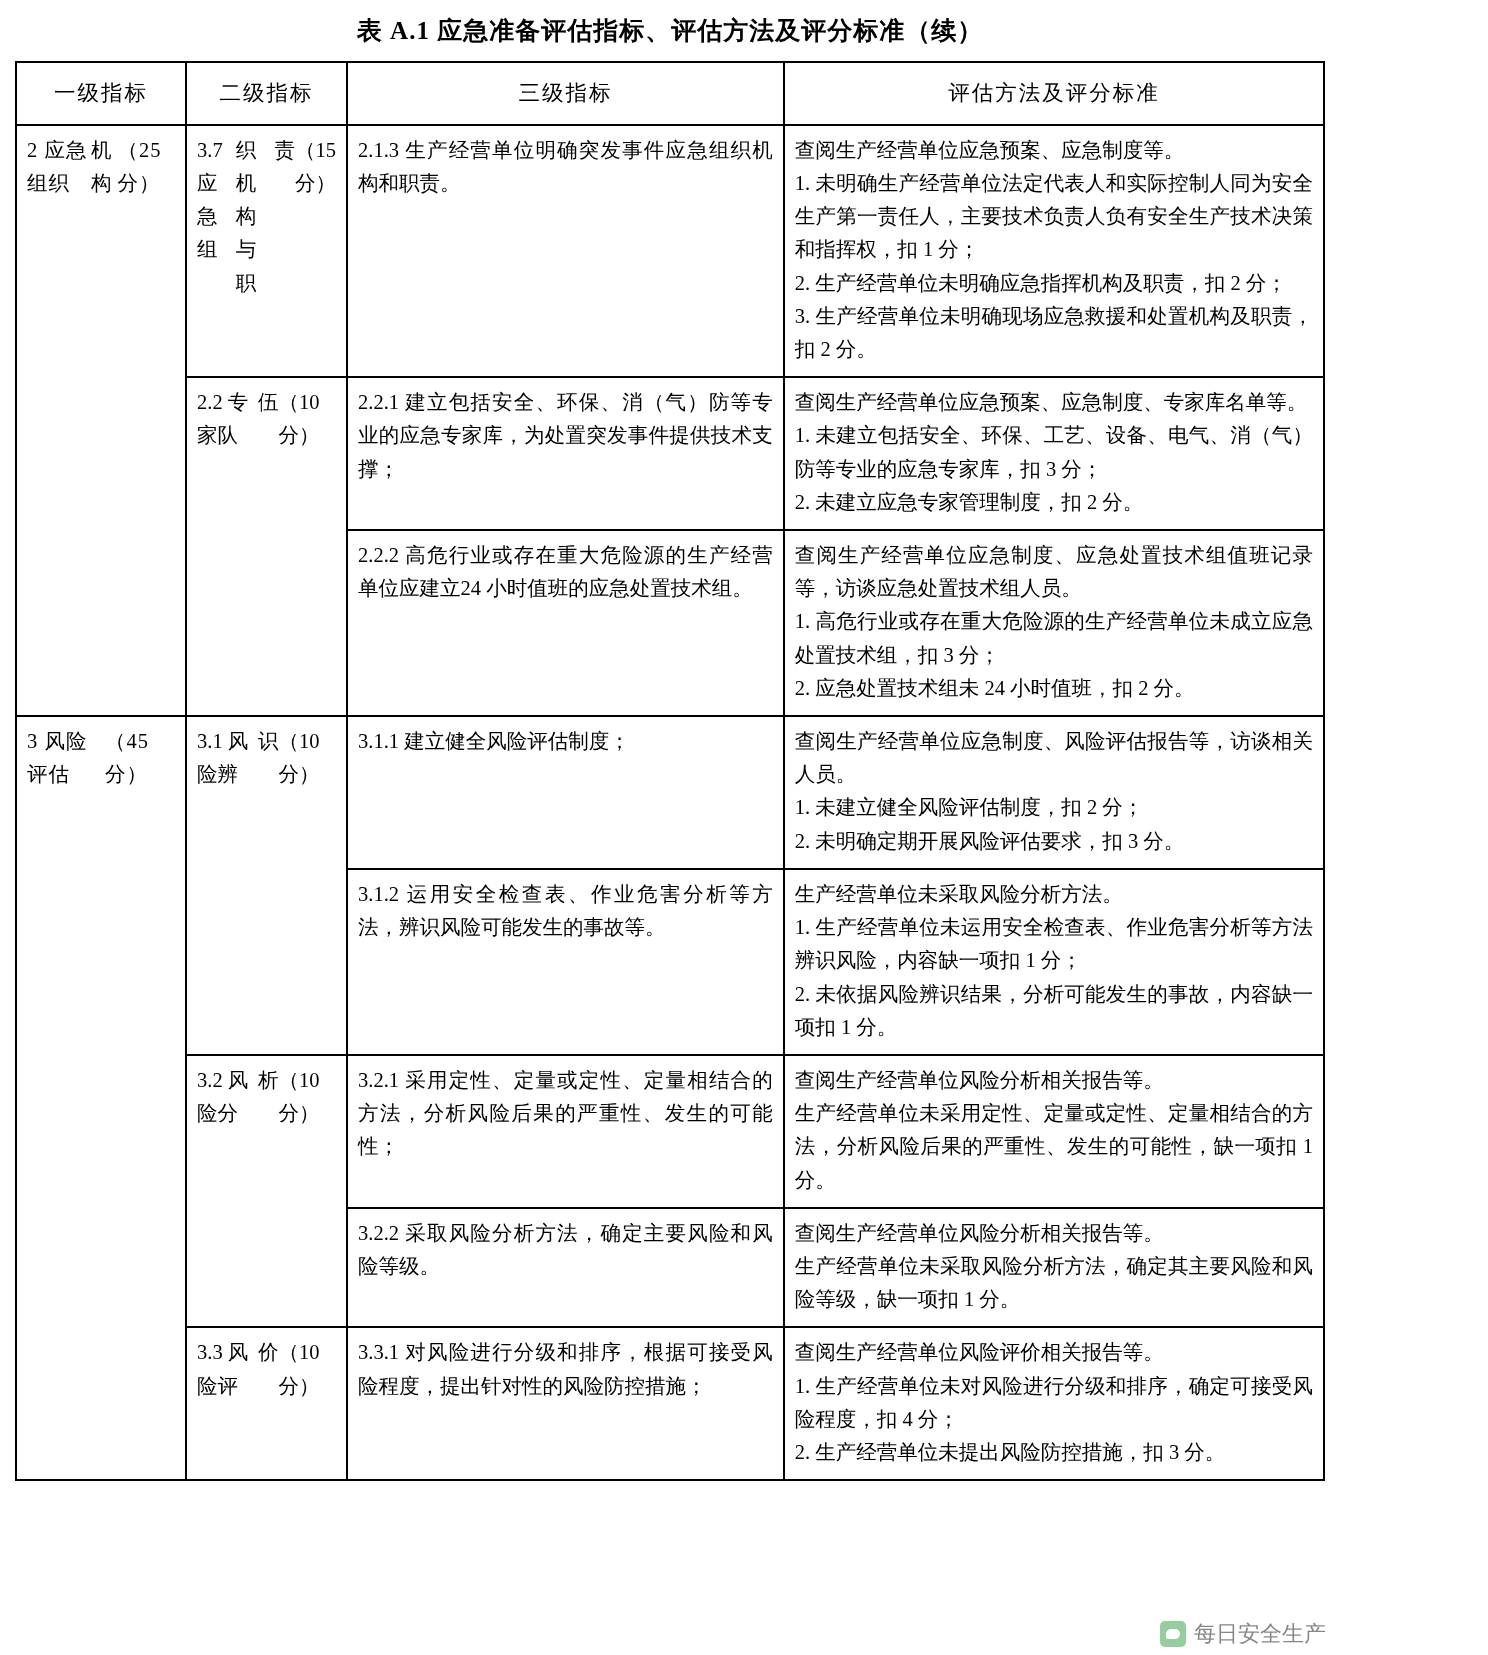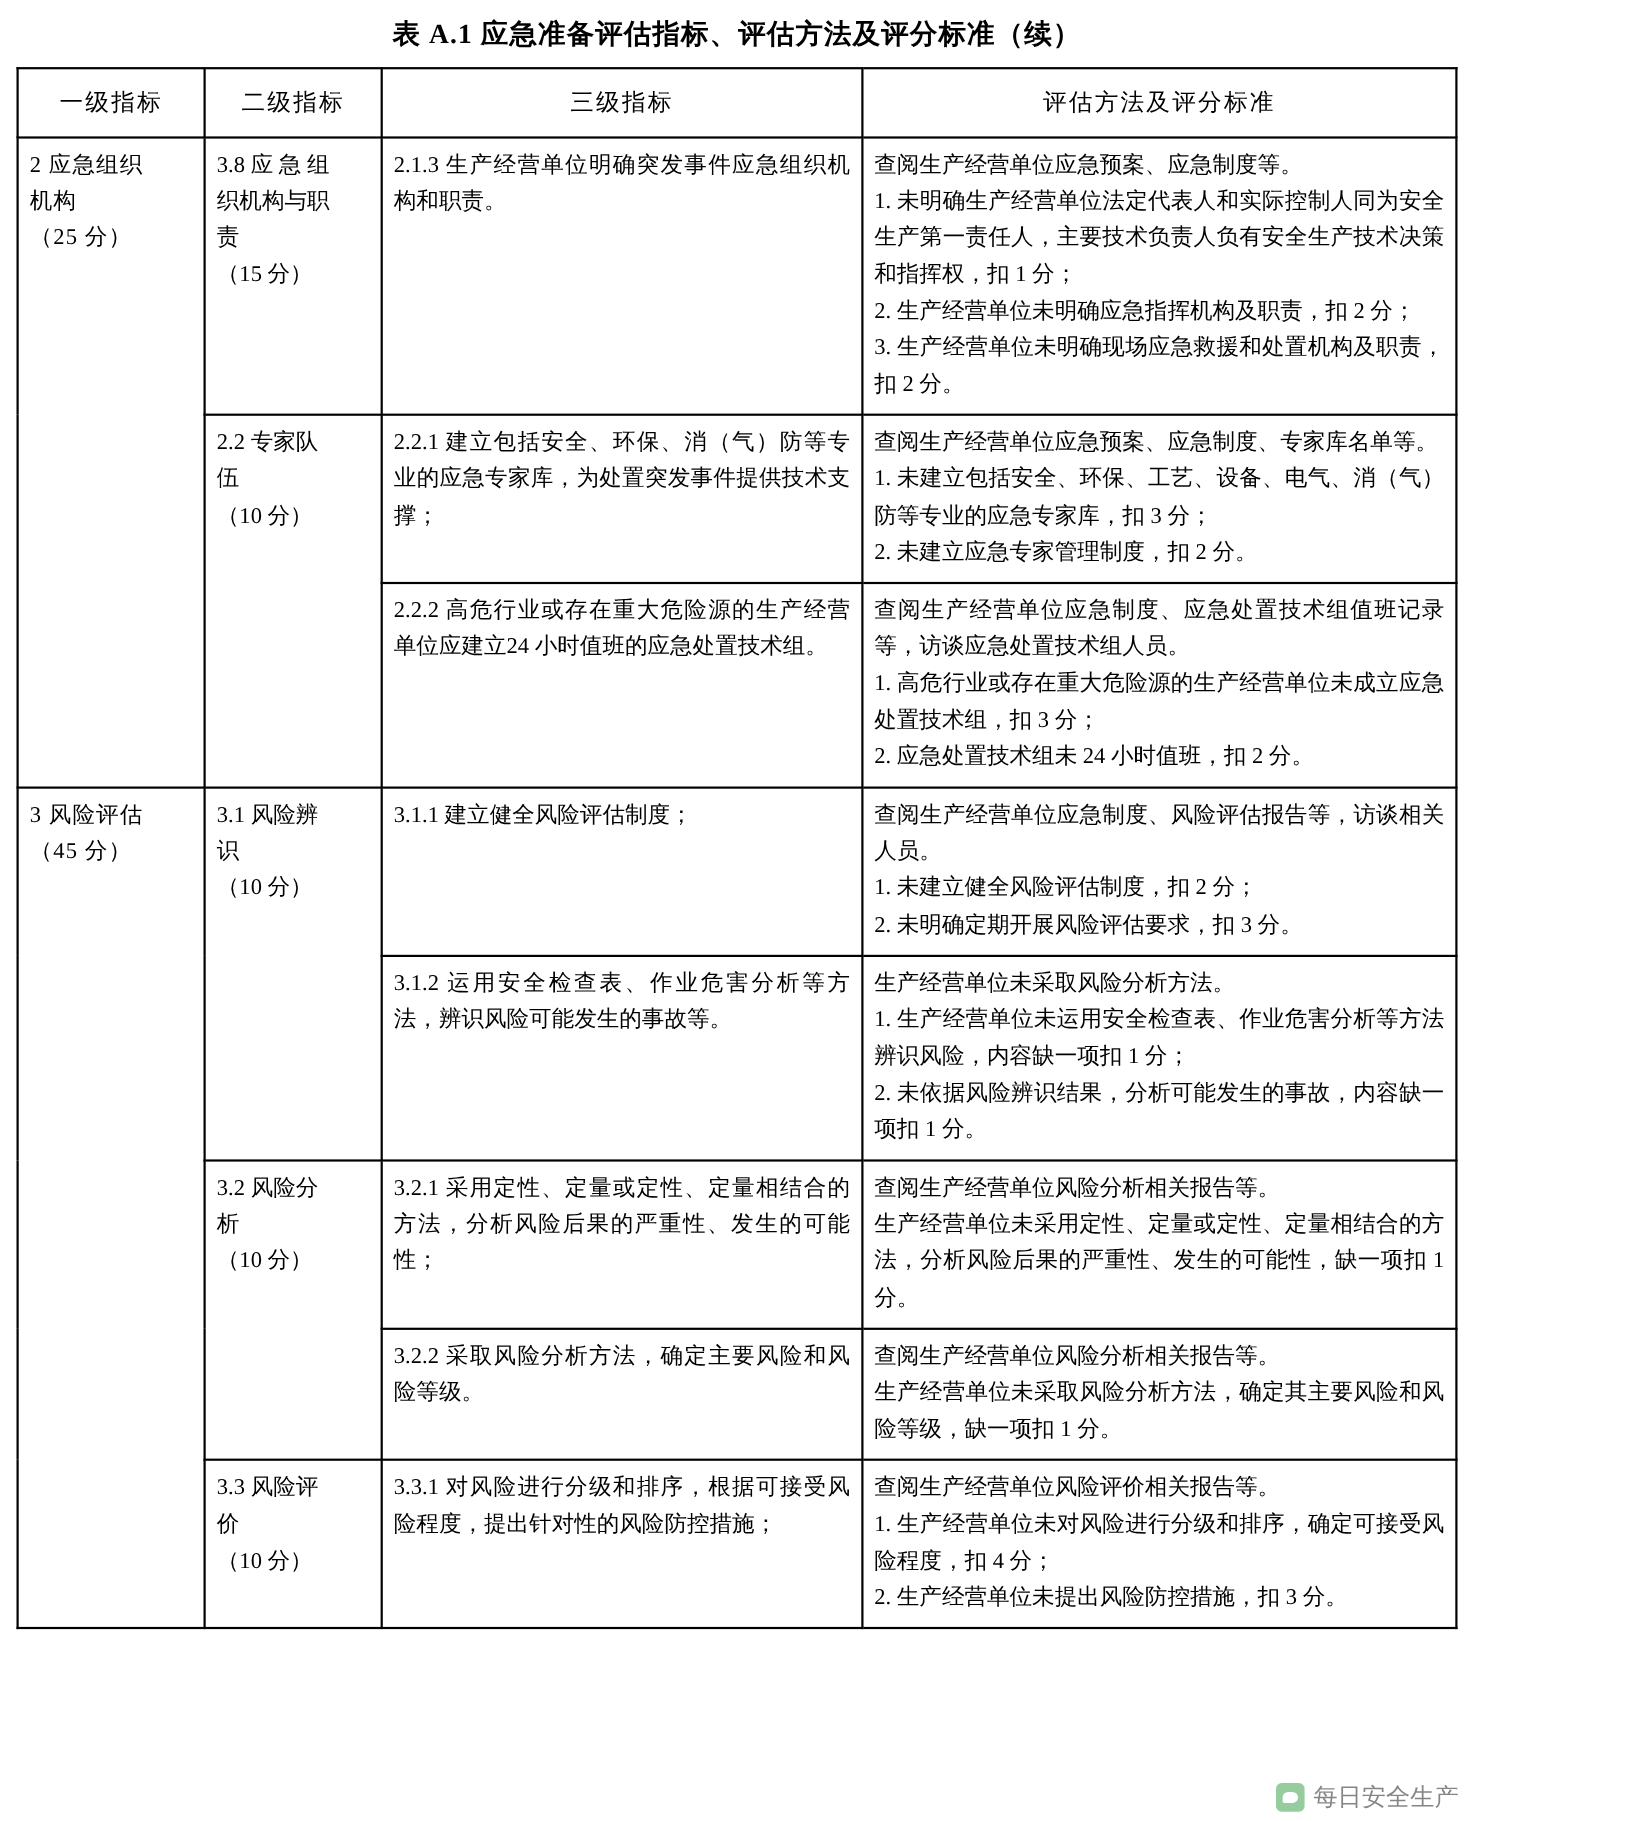--- a/index.html
+++ b/index.html
@@ -60,21 +60,21 @@
   }
   td.c1 p, td.c2 p, td.c3 p, td.c4 p {
     margin: 0;
   }
   .lvl1-cell {
     padding-top: 0;
     position: relative;
   }
   .vcenter-block {
     display: flex;
-    flex-direction: column;
+    flex-direction: row;
     justify-content: flex-start;
     height: 100%;
     min-height: 100%;
   }
   td.c1 { padding-left: 10px; }
   .sp { letter-spacing: 1px; }
   .justify { text-align: justify; text-justify: inter-ideograph; }
 
   .watermark {
     position: absolute;
@@ -134,21 +134,21 @@
       <tr>
         <td class="c1 lvl1-cell" rowspan="3">
           <div class="vcenter-block">
             <p class="sp">2 应急组织</p>
             <p class="sp">机构</p>
             <p class="sp">（25 分）</p>
           </div>
         </td>
         <td class="c2">
           <div class="vcenter-block">
-            <p>3.8 应 急 组</p>
+            <p>3.7 应 急 组</p>
             <p>织机构与职</p>
             <p>责</p>
             <p>（15 分）</p>
           </div>
         </td>
         <td class="c3 justify">
           <div class="vcenter-block">
             <p>2.1.3 生产经营单位明确突发事件应急组织机构和职责。</p>
           </div>
         </td>

